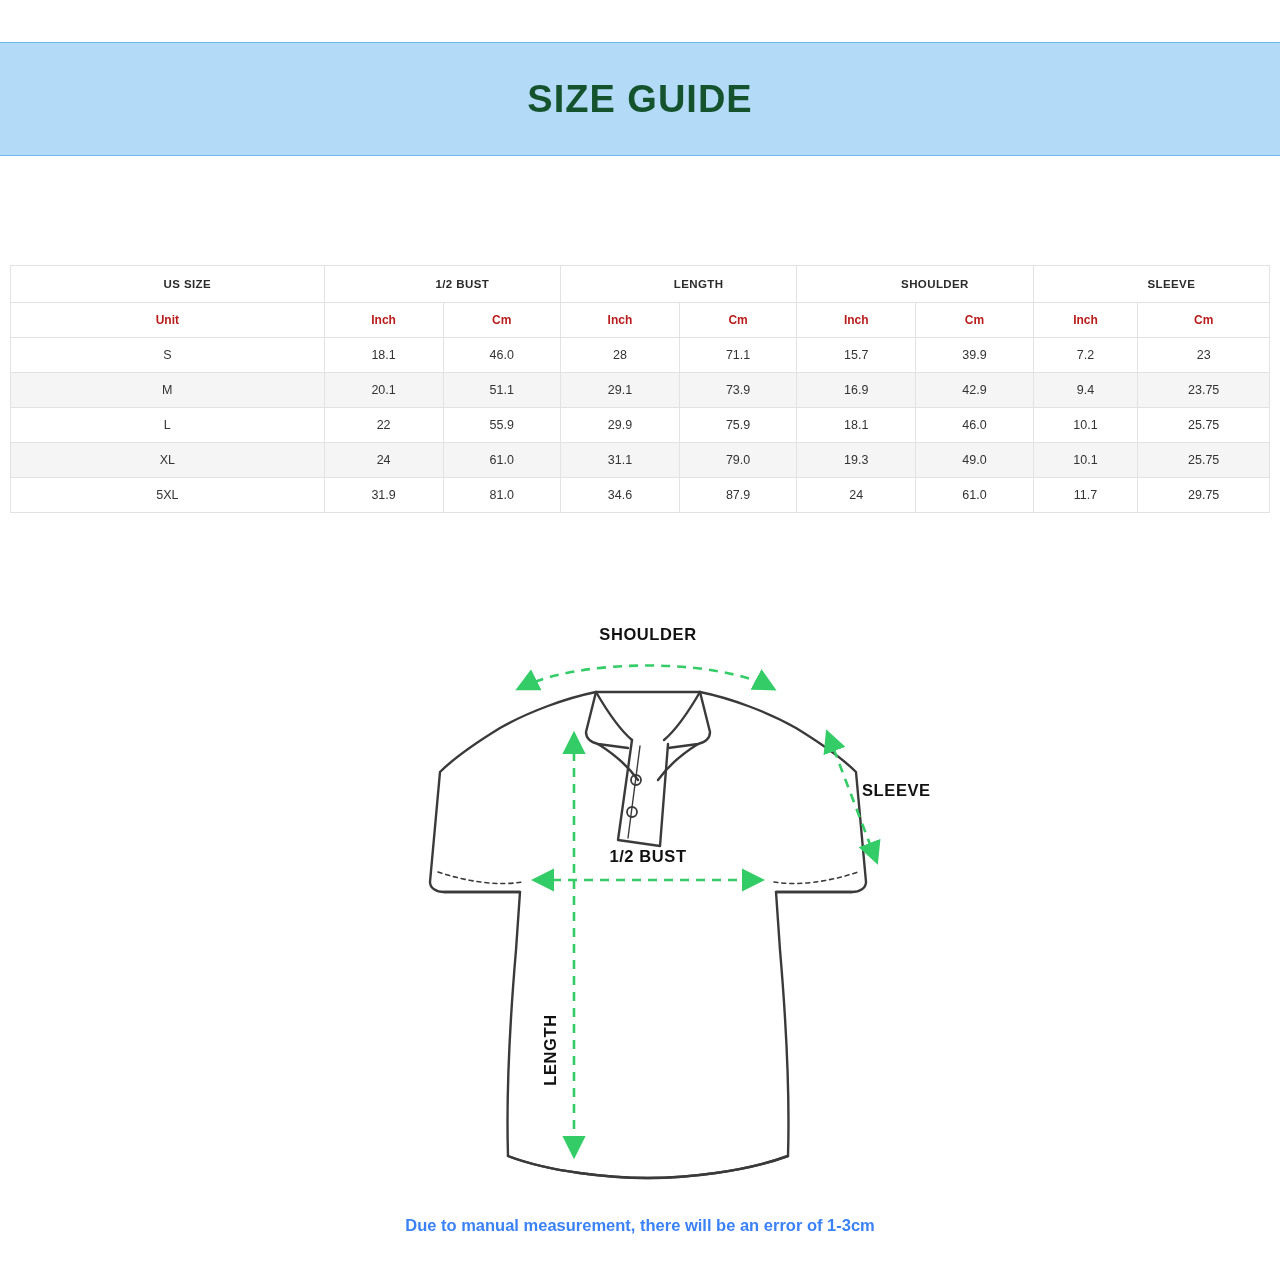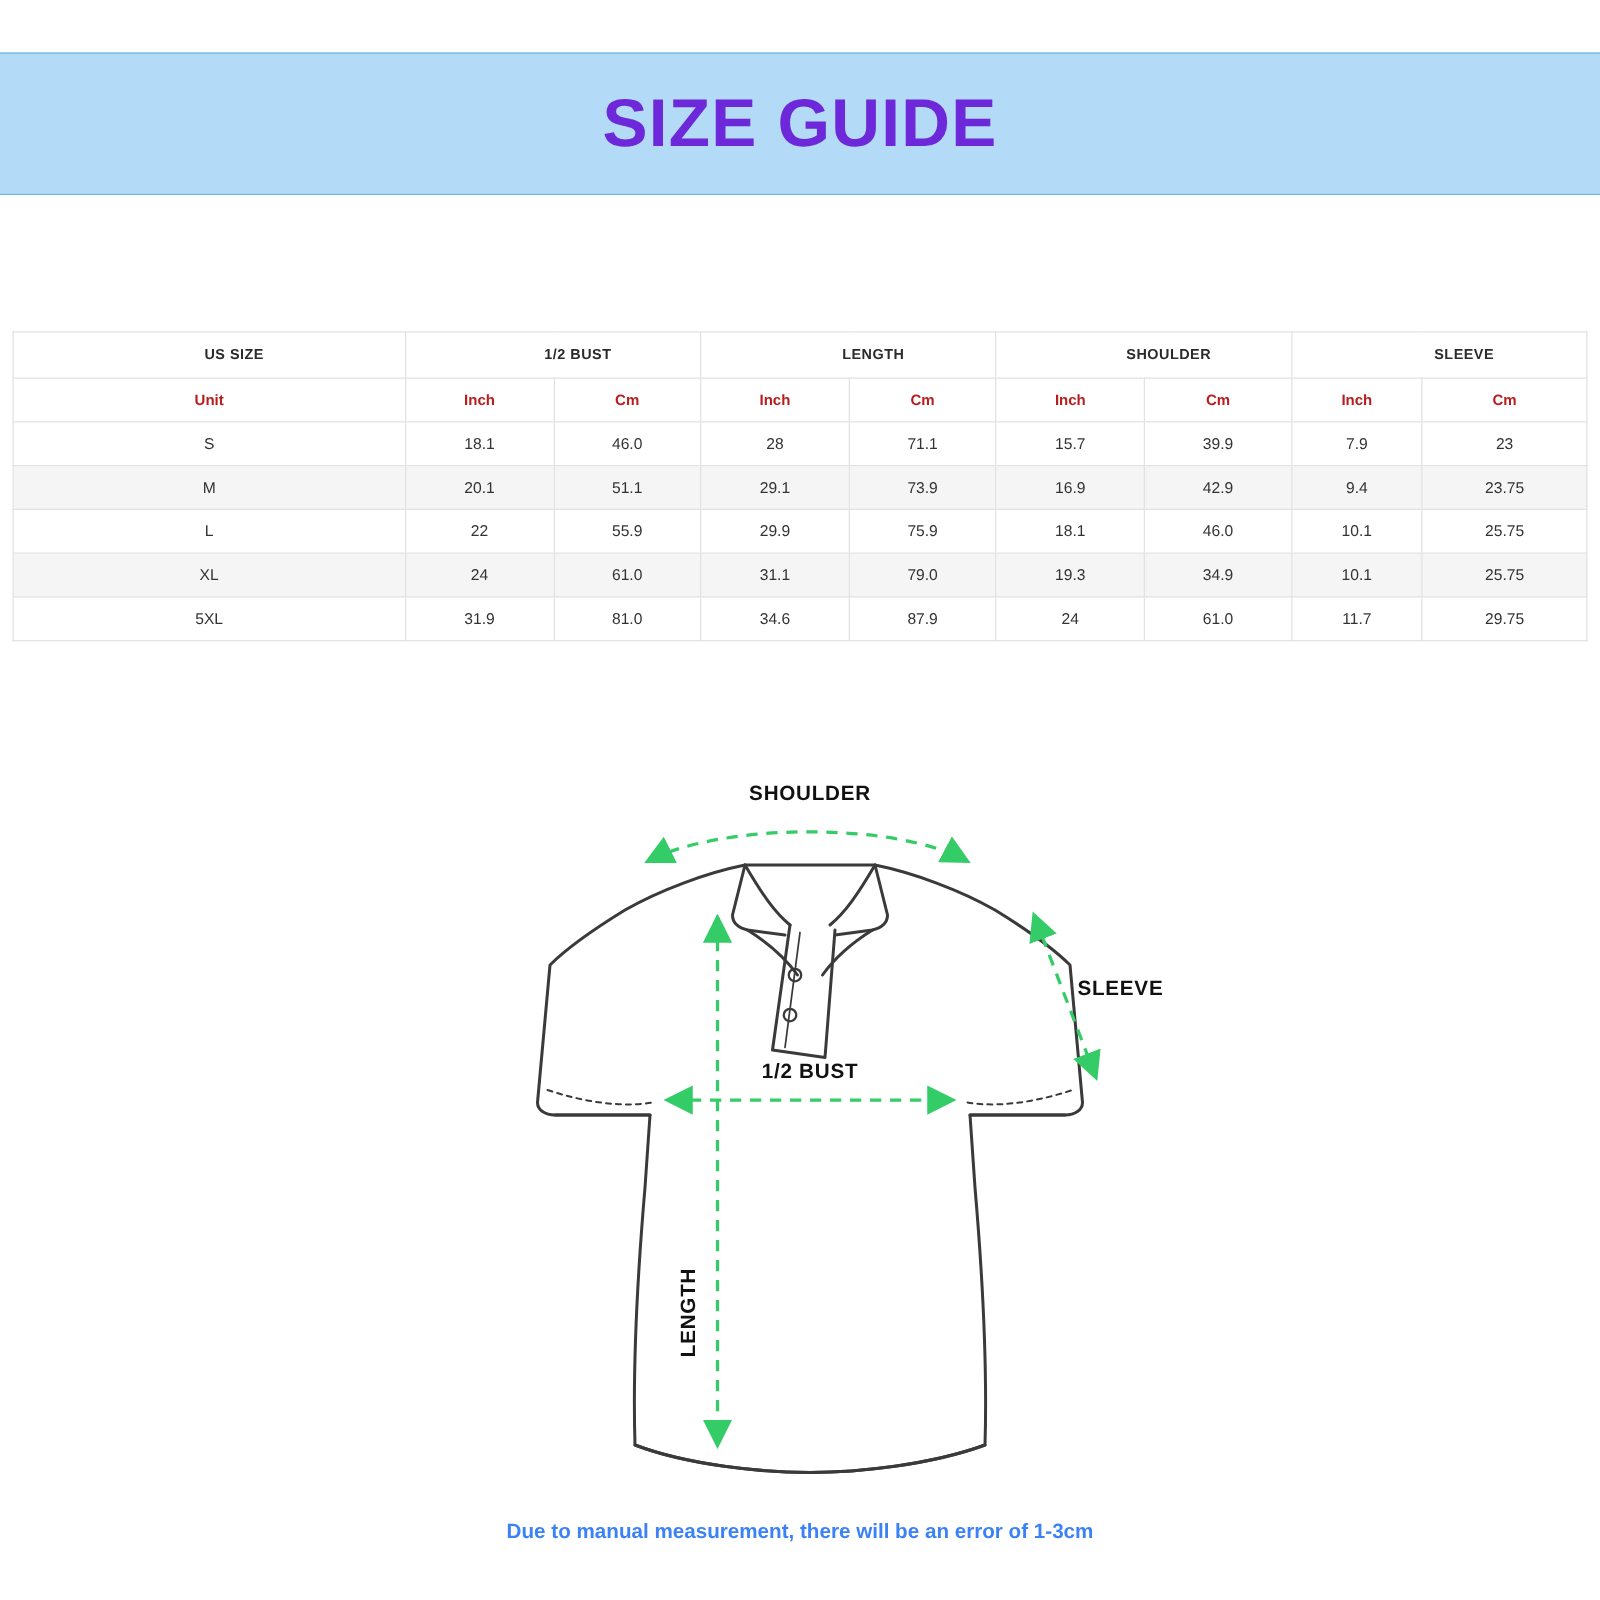--- a/index.html
+++ b/index.html
@@ -25,24 +25,24 @@
     height: 114px;
     background: #b3dbf7;
     border-top: 1px solid #6fb8e8;
     border-bottom: 1px solid #6fb8e8;
     display: flex;
     align-items: center;
     justify-content: center;
     box-sizing: border-box;
   }
   .header-title {
-    font-size: 54px;
+    font-size: 38px;
     font-weight: bold;
     letter-spacing: 1px;
-    color: #6d28d9;
+    color: #14532d;
     font-family: "Liberation Sans", sans-serif;
   }
 
   
   .table-wrap {
     position: absolute;
     left: 10px;
     top: 265px;
     width: 1260px;
   }
@@ -142,21 +142,21 @@
       </tr>
 
       <tr>
         <td>S</td>
         <td>18.1</td>
         <td>46.0</td>
         <td>28</td>
         <td>71.1</td>
         <td>15.7</td>
         <td>39.9</td>
-        <td>7.9</td>
+        <td>7.2</td>
         <td>23</td>
       </tr>
 
       <tr class="alt">
         <td>M</td>
         <td>20.1</td>
         <td>51.1</td>
         <td>29.1</td>
         <td>73.9</td>
         <td>16.9</td>
@@ -177,21 +177,21 @@
         <td>25.75</td>
       </tr>
 
       <tr class="alt">
         <td>XL</td>
         <td>24</td>
         <td>61.0</td>
         <td>31.1</td>
         <td>79.0</td>
         <td>19.3</td>
-        <td>34.9</td>
+        <td>49.0</td>
         <td>10.1</td>
         <td>25.75</td>
       </tr>
 
 
 
 
       <tr>
         <td>5XL</td>
         <td>31.9</td>

